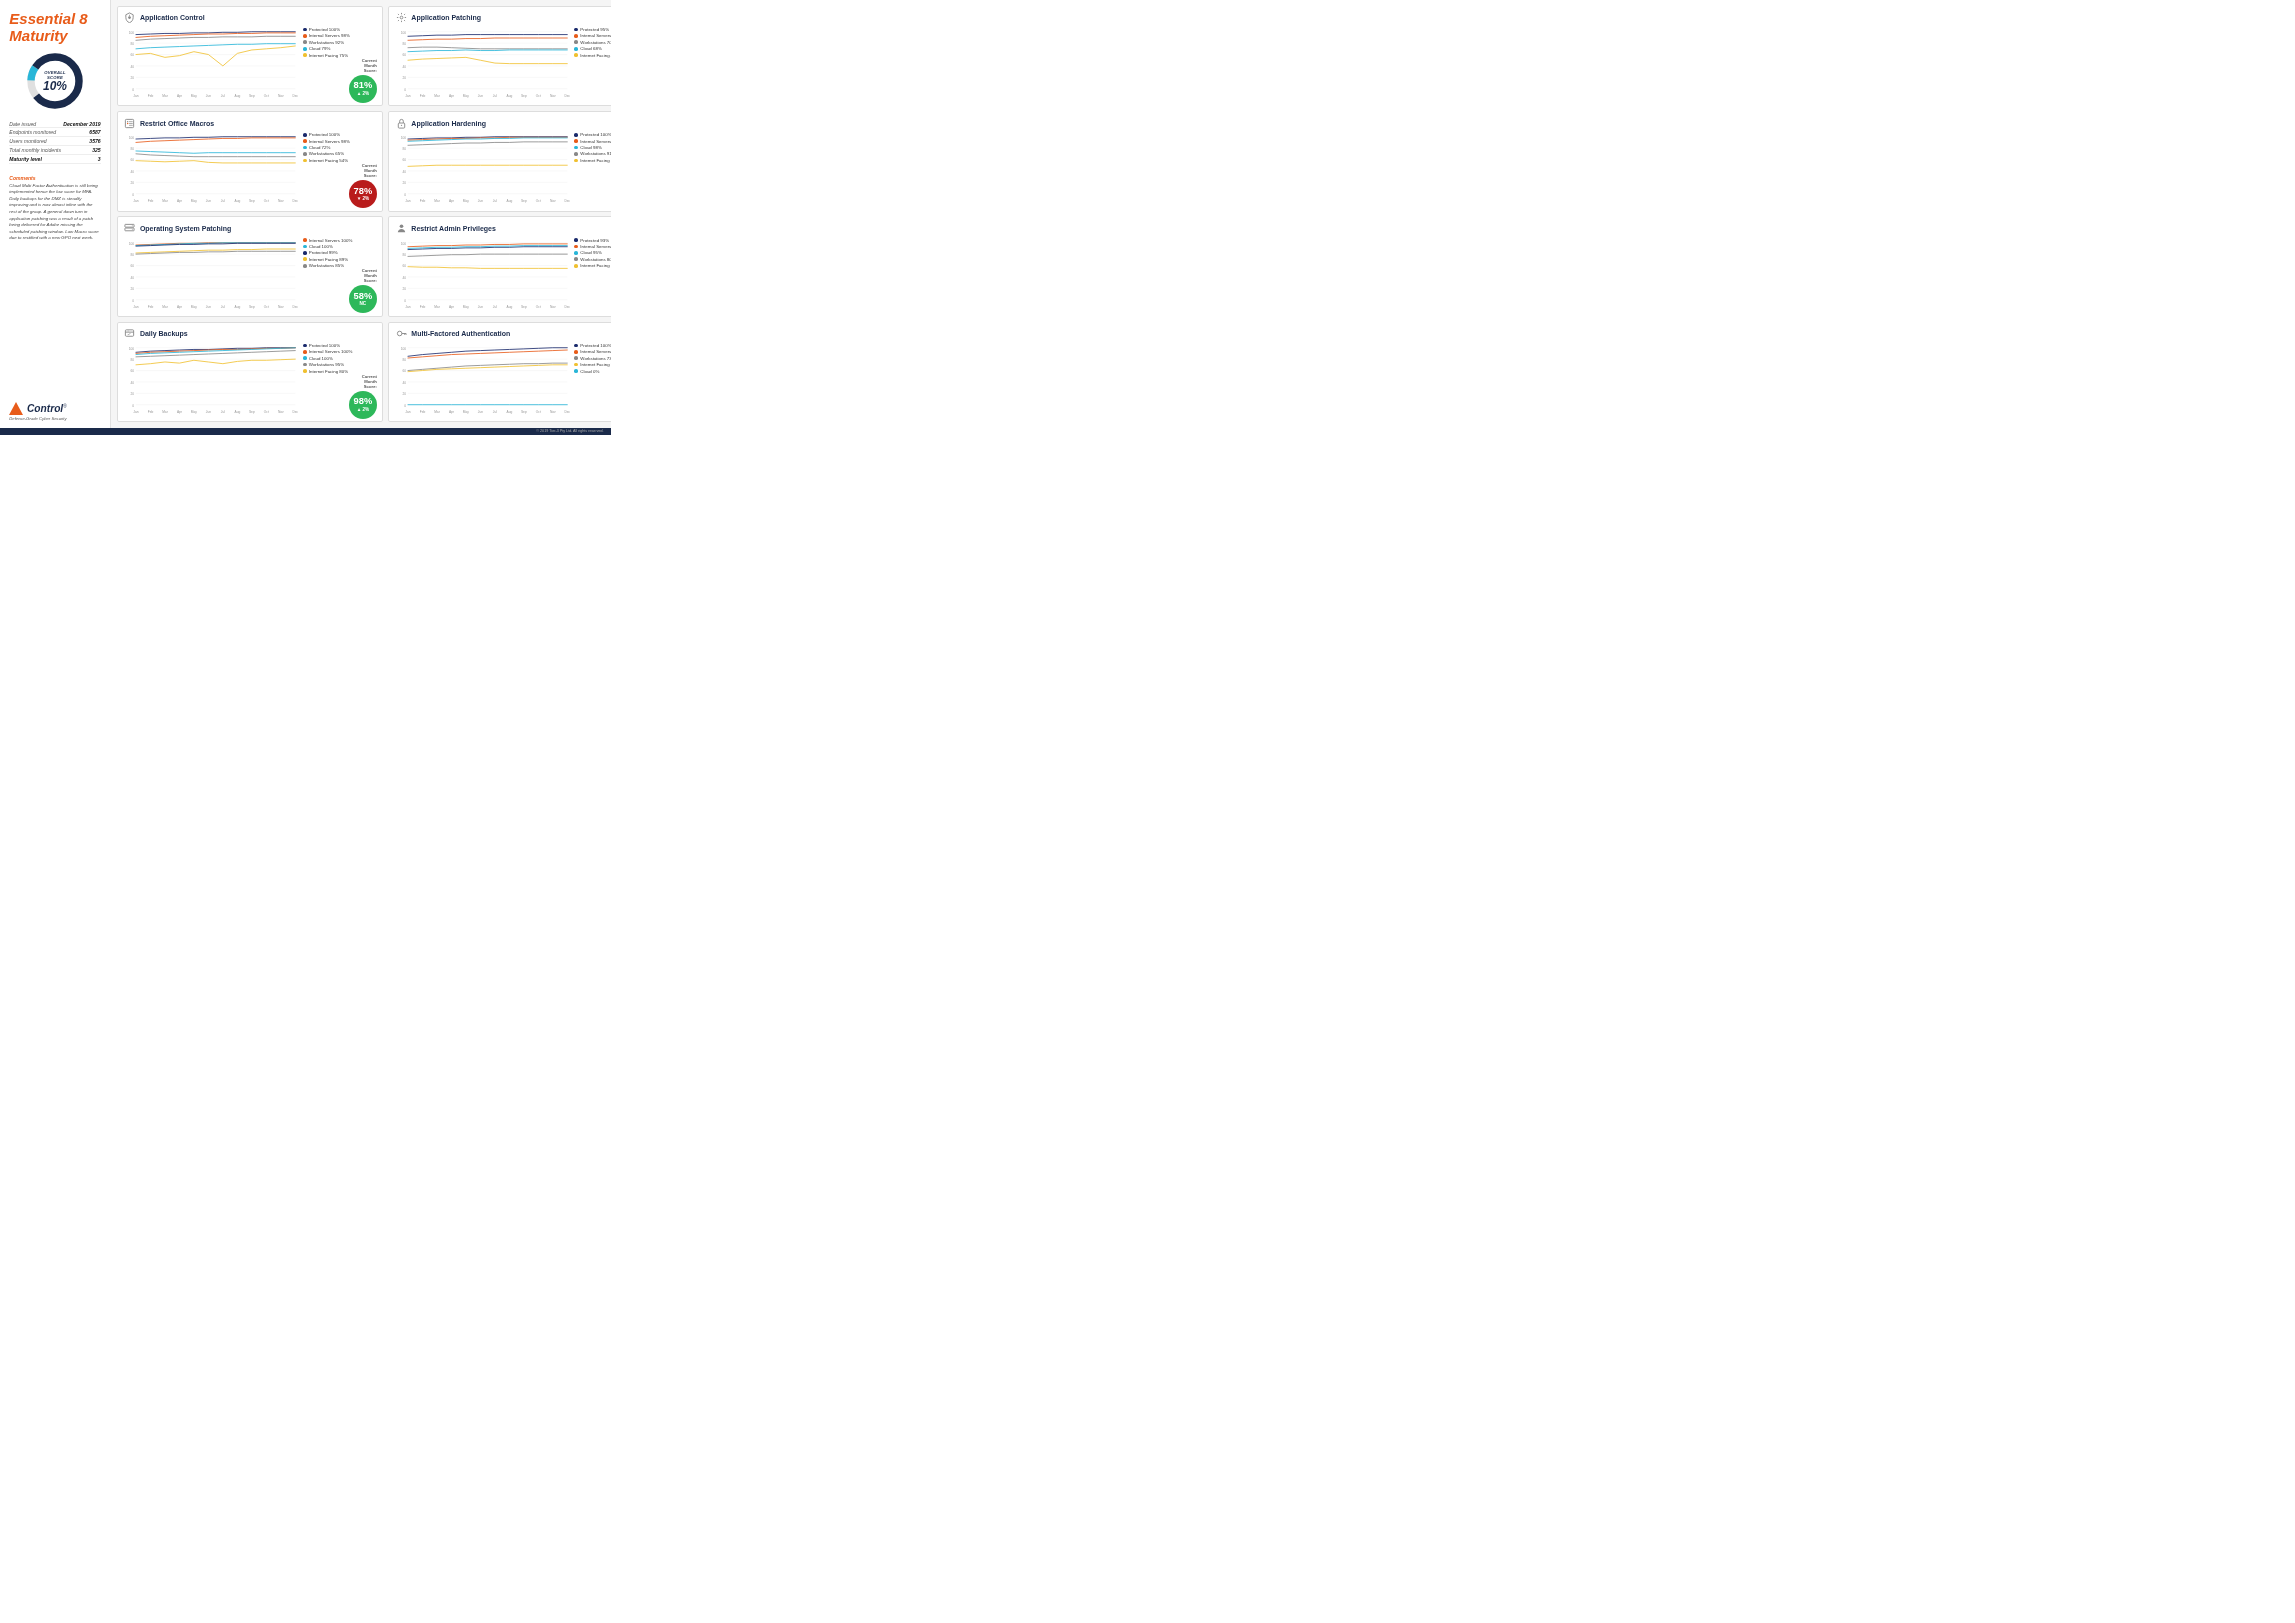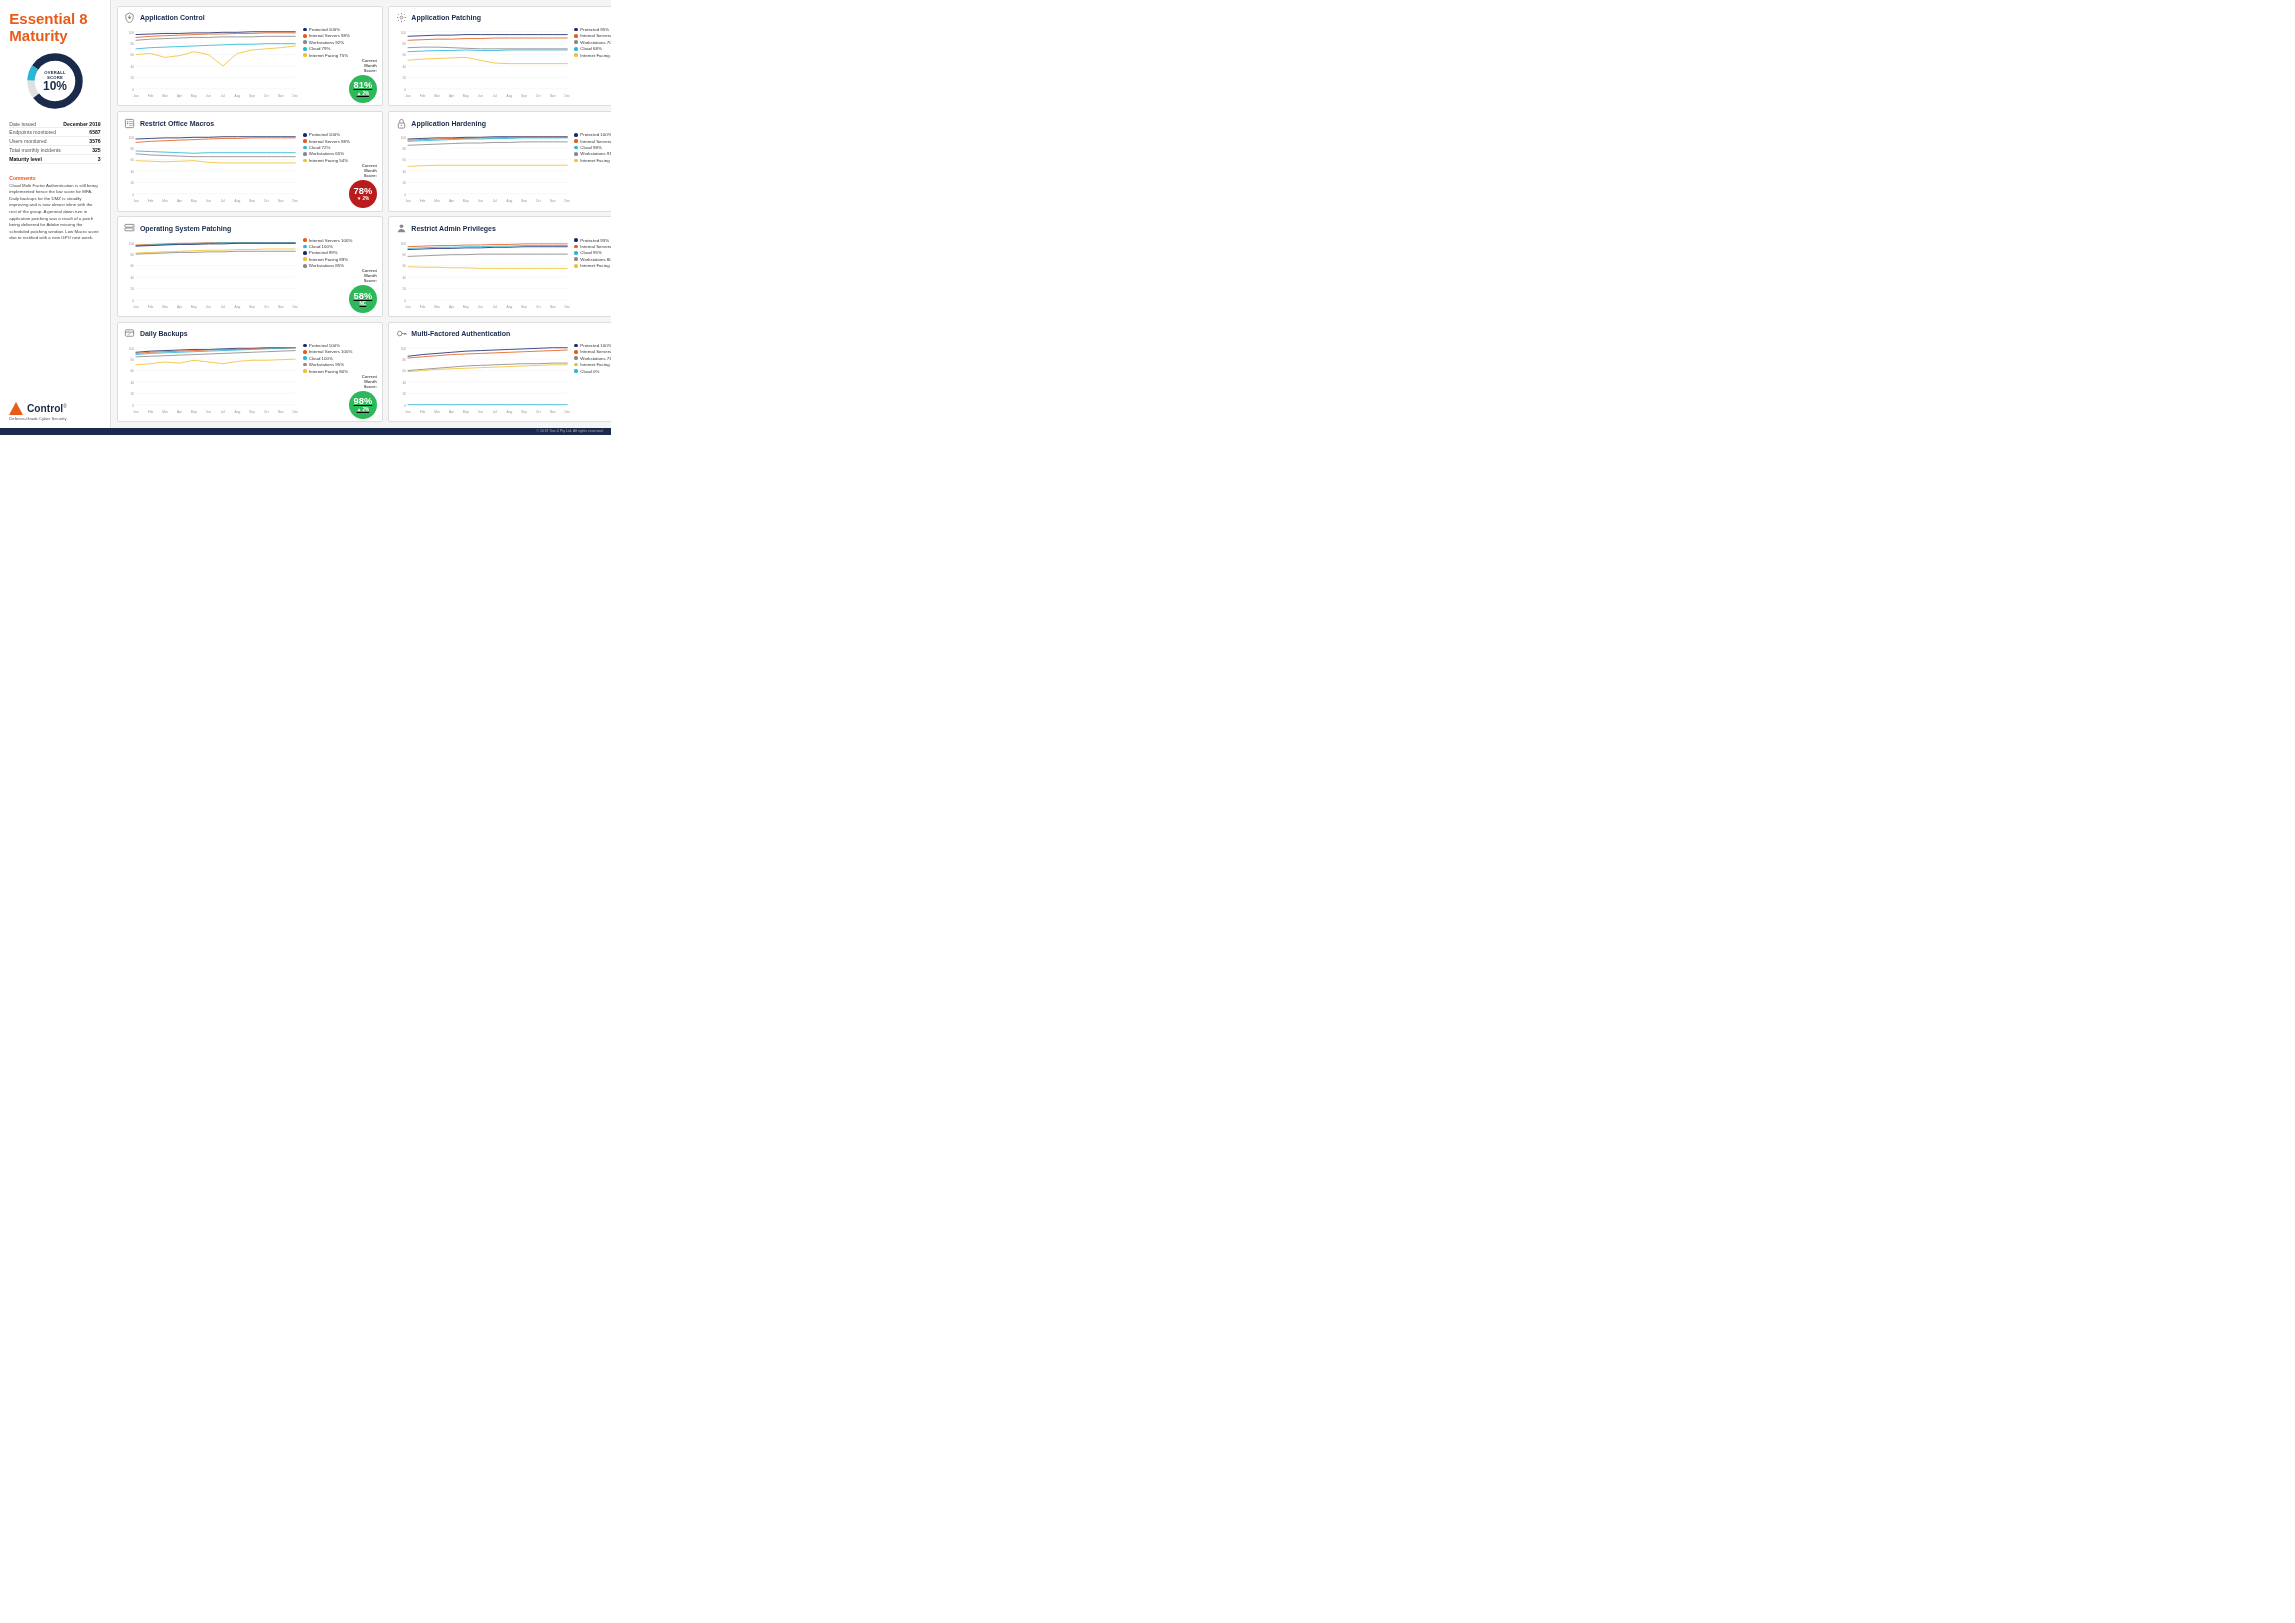--- a/index.html
+++ b/index.html
@@ -18,20 +18,21 @@
     }
     
     .sidebar {
       width: 111px;
       min-width: 111px;
       background: #fff;
       padding: 11px 9.3px 7.4px 9.3px;
       display: flex;
       flex-direction: column;
       border-right: 0.5px solid #e0e0e0;
+      font-style: italic;
     }
     .sidebar-title {
       font-size: 15px;
       font-weight: 900;
       color: #e85c1a;
       line-height: 1.1;
       margin-bottom: 7.4px;
     }
     
     .donut-wrap {
@@ -206,21 +207,21 @@
     .score-badge {
       display: inline-flex;
       flex-direction: column;
       align-items: center;
       justify-content: center;
       width: 28px;
       height: 28px;
       border-radius: 50%;
       margin-top: 1.9px;
     }
-    .score-badge.green { background: #2db85a; text-decoration: underline; }
+    .score-badge.green { background: #2db85a; }
     .score-badge.red { background: #b91c1c; }
     .score-pct {
       font-size: 9.3px;
       font-weight: 900;
       color: #fff;
       line-height: 1;
     }
     .score-change {
       font-size: 4.6px;
       color: #fff;

